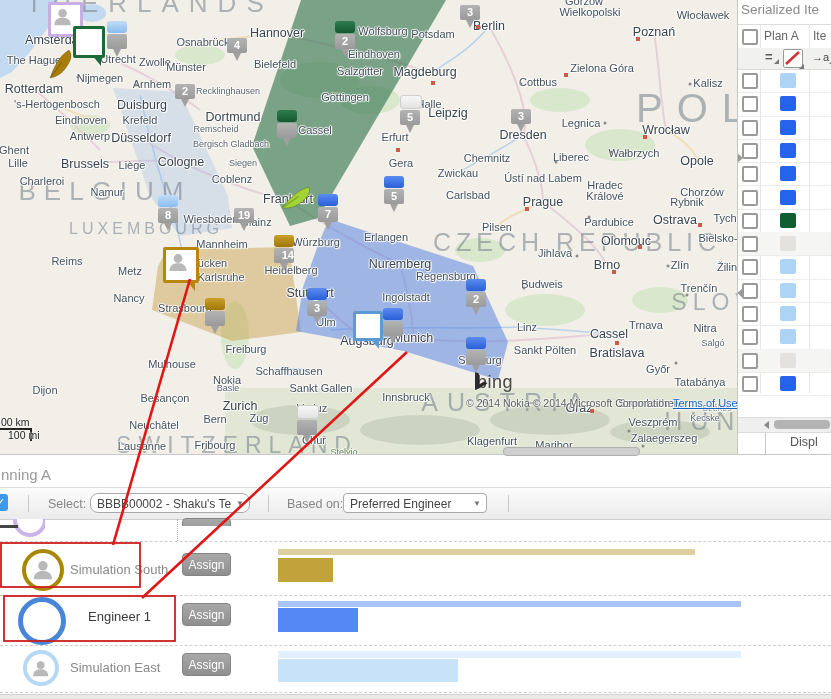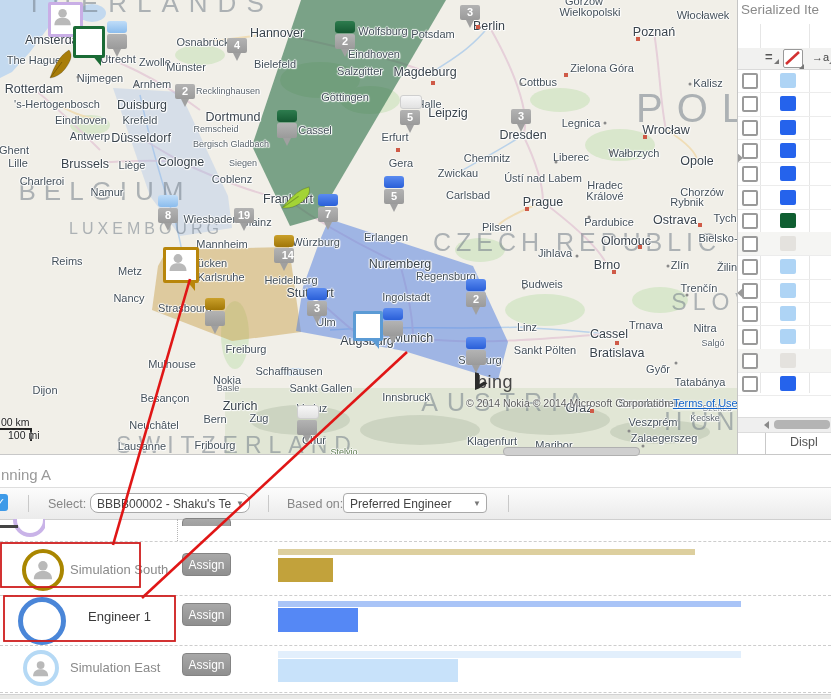--- a/index.html
+++ b/index.html
@@ -219,21 +219,21 @@
       <div class="clabel s3" style="left: 448px; top: 113px;">Leipzig</div>
       <div class="clabel s2" style="left: 395px; top: 137px;">Erfurt</div>
       <div class="clabel s2" style="left: 401px; top: 163px;">Gera</div>
       <div class="clabel s2" style="left: 487px; top: 158px;">Chemnitz</div>
       <div class="clabel s2" style="left: 458px; top: 173px;">Zwickau</div>
       <div class="clabel s2" style="left: 468px; top: 195px;">Carlsbad</div>
       <div class="clabel s3" style="left: 523px; top: 135px;">Dresden</div>
       <div class="clabel s2" style="left: 257px; top: 222px;">Mainz</div>
       <div class="clabel s3" style="left: 288px; top: 199px;">Frankfurt</div>
       <div class="clabel s2" style="left: 316px; top: 242px;">Würzburg</div>
-      <div class="clabel s2" style="left: 291px; top: 280px;">Heidelberg</div>
+      <div class="clabel s2" style="left: 291px; top: 270px;">Heidelberg</div>
       <div class="clabel s2" style="left: 386px; top: 237px;">Erlangen</div>
       <div class="clabel s3" style="left: 400px; top: 264px;">Nuremberg</div>
       <div class="clabel s2" style="left: 446px; top: 276px;">Regensburg</div>
       <div class="clabel s3" style="left: 310px; top: 293px;">Stuttgart</div>
       <div class="clabel s2" style="left: 326px; top: 322px;">Ulm</div>
       <div class="clabel s2" style="left: 406px; top: 297px;">Ingolstadt</div>
       <div class="clabel s3" style="left: 367px; top: 341px;">Augsburg</div>
       <div class="clabel s3" style="left: 413px; top: 338px;">Munich</div>
       <div class="clabel s2" style="left: 480px; top: 360px;">Salzburg</div>
       <div class="clabel s2" style="left: 584px; top: 1px;">Gorzów</div>
@@ -441,20 +441,25 @@
     <svg width="15" height="18" viewBox="0 0 15 18">
       <path d="M1,0 L5,1.5 L5,12.5 L10,9.5 L13.5,11.2 L5,16.5 L1,18 Z" fill="#2b2b2b"></path>
     </svg>
     <span class="bt">bing</span>
   </div>
   <div id="copyright"><span>© 2014 Nokia © 2014 Microsoft Corporation </span><a id="terms">Terms of Use</a></div>
 </div>
 
 <div id="rpanel">
   <div id="rtitle">Serialized Ite</div>
+  <div id="rheader">
+    <div class="chk" style="left:4px;top:4px;"></div>
+    <div class="abs" style="left:26px;top:4px;font-size:12px;color:#666;">Plan A</div>
+    <div class="abs" style="left:75px;top:4px;font-size:12px;color:#666;">Ite</div>
+  </div>
   <div class="colline" style="left:22px;"></div>
   <div class="colline" style="left:71px;"></div>
   <div id="rfilter">
     <div class="abs" style="left:27px;top:1px;font-size:13px;font-weight:bold;color:#555;"><span>=</span><div class="cornertri" style="right:-6px;bottom:0;"></div></div>
     <div class="abs" style="left:45px;top:1px;width:18px;height:17px;background:#fff;border:1.5px solid #999;border-radius:2px;">
       <svg width="18" height="17">
           <line x1="2" y1="14" x2="15" y2="2" stroke="#d23131" stroke-width="2.5"></line>
         </svg>
       <div class="cornertri"></div>
     </div>

